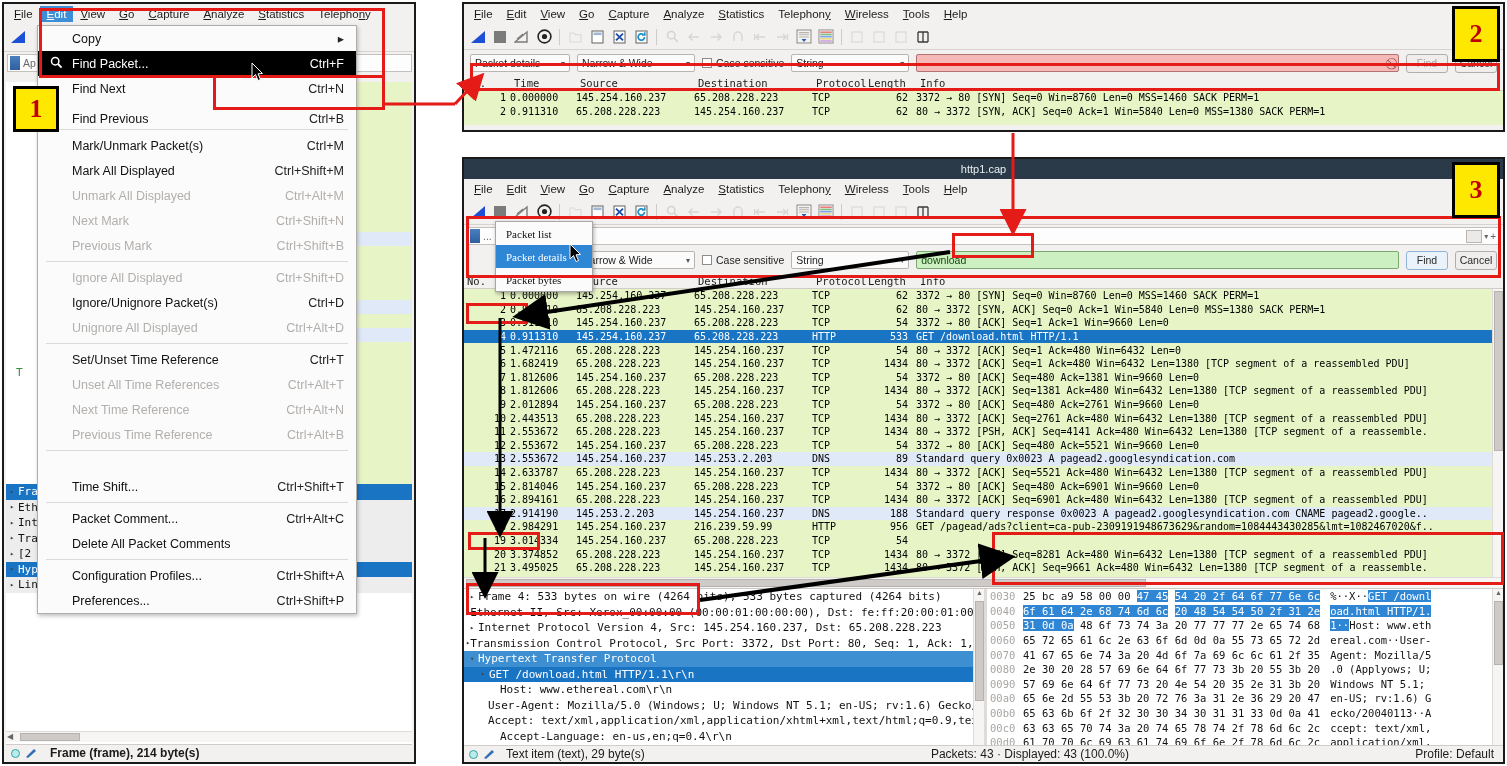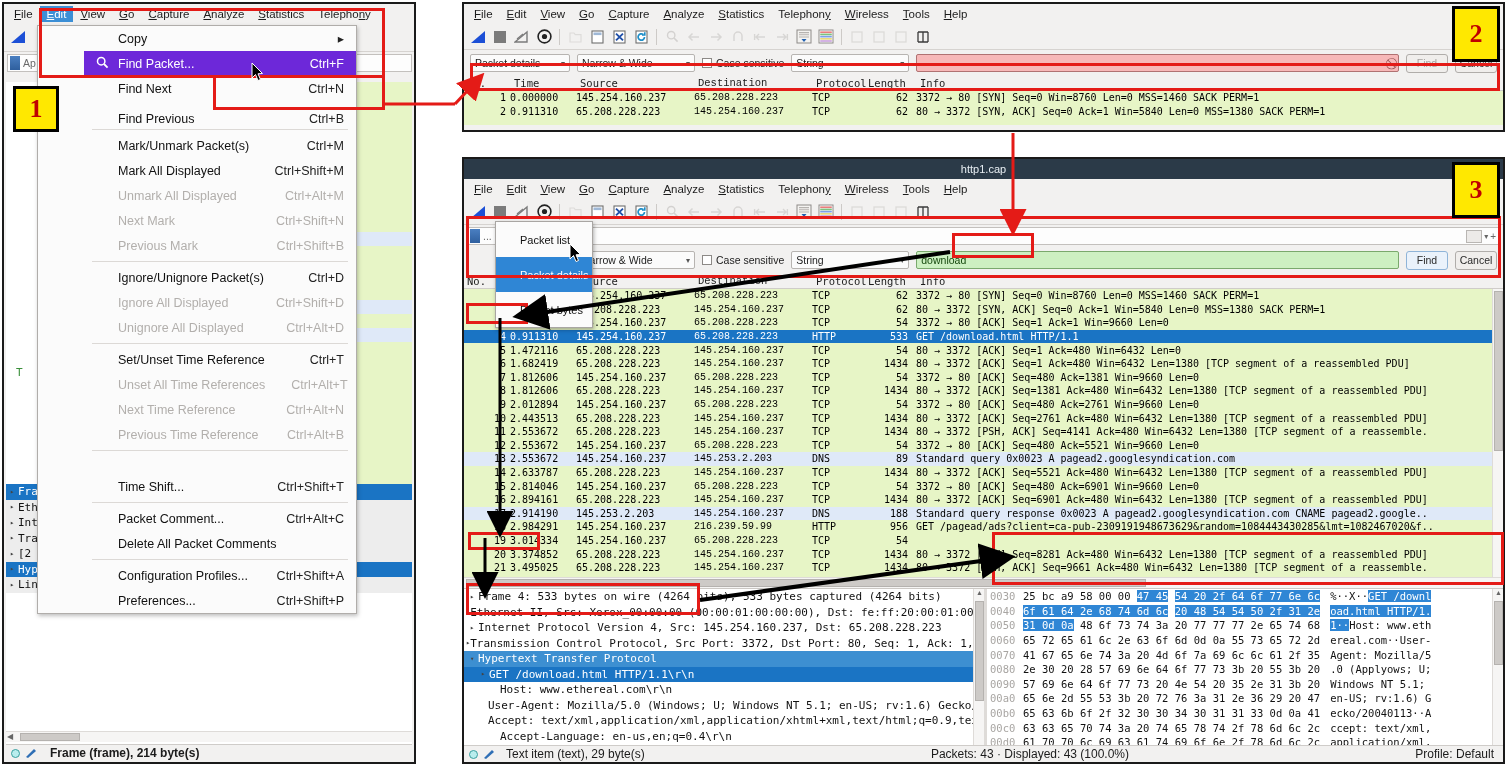--- a/index.html
+++ b/index.html
@@ -49,21 +49,21 @@
   .collhdr { height:15px; background:#f2f1f0; display:flex; font-size:10.5px; color:#1b1b1b;
              border-bottom:1px solid #cfccc9; align-items:center; }
   .collhdr span { padding-left:4px; }
   .plist { font-family:"DejaVu Sans Mono", monospace; font-size:10px; background:#e7f5c6; }
   .prow { display:flex; height:13.6px; align-items:center; white-space:nowrap; background:#e7f5c6; }
   .prow.dns { background:#dfe9f8; }
   .prow.sel { background:#1a74c4; color:#fff; }
   .c-no   { width:46px;  text-align:right; padding-right:4px;}
   .c-time { width:66px;  text-align:left; }
   .c-src  { width:118px; }
-  .c-dst  { width:118px;font-family:Liberation Mono, monospace; }
+  .c-dst  { width:118px; }
   .c-prot { width:52px; }
   .c-len  { width:52px;  text-align:right; padding-right:8px;}
   .c-info { flex:1; overflow:hidden; }
 
   
   .dtree { font-family:"DejaVu Sans Mono", monospace; font-size:11px; background:#fff; }
   .dline { height:15.5px; display:flex; align-items:center; white-space:nowrap; color:#111; }
   .dline .tri { width:12px; text-align:center; font-size:7px; color:#444; }
   .dline.sel { background:#3d8fd1; color:#fff; }
   .dline.sel2 { background:#1a74c4; color:#fff; }
@@ -76,34 +76,34 @@
   .hbytes { color:#111; letter-spacing:0px; }
   .hasc { color:#111; margin-left:10px; }
   .hsel { background:#2f86d5; color:#fff; }
 
   .statusbar { height:17px; background:#f2f1f0; border-top:1px solid #cfccc9; display:flex;
                align-items:center; font-size:12px; color:#1b1b1b; padding:0 5px; gap:5px; }
   .dot { width:9px; height:9px; border-radius:50%; border:1px solid #3a9f9f; background:#b9eded; }
 
   
   .popup { position:absolute; background:#fbfbfb; border:1px solid #b0adaa;
-           box-shadow:1px 2px 4px rgba(0,0,0,.25); font-size:12.5px; color:#111; z-index:40;padding-left:46px; }
+           box-shadow:1px 2px 4px rgba(0,0,0,.25); font-size:12.5px; color:#111; z-index:40; }
   .pitem { height:25px; display:flex; align-items:center; padding:0 12px 0 34px; white-space:nowrap; }
   .pitem .lbl { flex:1; }
   .pitem .acc { color:#222; padding-left:26px; }
-  .pitem.hl { background:#6d28d9; color:#fff; }
+  .pitem.hl { background:#000000; color:#fff; }
   .pitem.hl .acc { color:#fff; }
   .pitem.dis { color:#b2afac; }
   .pitem.dis .acc { color:#b2afac; }
   .psep { height:1px; background:#dcd9d6; margin:3px 8px; }
   .pitem .micon { position:absolute; left:10px; }
 
   .smallpop { position:absolute; background:#fbfbfb; border:1px solid #a9a6a3;
               box-shadow:1px 2px 4px rgba(0,0,0,.3); font-size:11px; z-index:45; }
-  .smallpop .si { height:35px; display:flex; align-items:center; padding:0 24px; white-space:nowrap; color:#111;}
+  .smallpop .si { height:23px; display:flex; align-items:center; padding:0 10px; white-space:nowrap; color:#111;font-family:Liberation Serif, serif;}
   .smallpop .si.hl { background:#2f86d5; color:#fff; }
 
   
   .rbox { position:absolute; border:3px solid #e41b17; z-index:60; pointer-events:none; }
   .badge { position:absolute; background:#ffe800; border:3px solid #000; color:#c00000;
            font-weight:bold; font-size:26px; display:flex; align-items:center; justify-content:center;
            z-index:70; font-family:"Liberation Serif", serif; }
   .arrowsvg { position:absolute; left:0; top:0; width:1507px; height:766px; z-index:65; pointer-events:none;}
   .cursor { position:absolute; z-index:80; }
   .scrollv { position:absolute; right:0; top:0; width:11px; bottom:0; background:#f6f5f4; border-left:1px solid #dedbd8;}
@@ -270,29 +270,29 @@
 
             <span class="lbl">Next Mark</span>
             <span class="acc">Ctrl+Shift+N</span>
           </div>
           <div class="pitem dis" style="position:relative;">
 
             <span class="lbl">Previous Mark</span>
             <span class="acc">Ctrl+Shift+B</span>
           </div>
           <div class="psep"></div>
+          <div class="pitem dis" style="position:relative;">
+
+            <span class="lbl">Ignore All Displayed</span>
+            <span class="acc">Ctrl+Shift+D</span>
+          </div>
           <div class="pitem " style="position:relative;">
 
             <span class="lbl">Ignore/Unignore Packet(s)</span>
             <span class="acc">Ctrl+D</span>
-          </div>
-          <div class="pitem dis" style="position:relative;">
-
-            <span class="lbl">Ignore All Displayed</span>
-            <span class="acc">Ctrl+Shift+D</span>
           </div>
           <div class="pitem dis" style="position:relative;">
 
             <span class="lbl">Unignore All Displayed</span>
             <span class="acc">Ctrl+Alt+D</span>
           </div>
           <div class="psep"></div>
           <div class="pitem " style="position:relative;">
 
             <span class="lbl">Set/Unset Time Reference</span>

